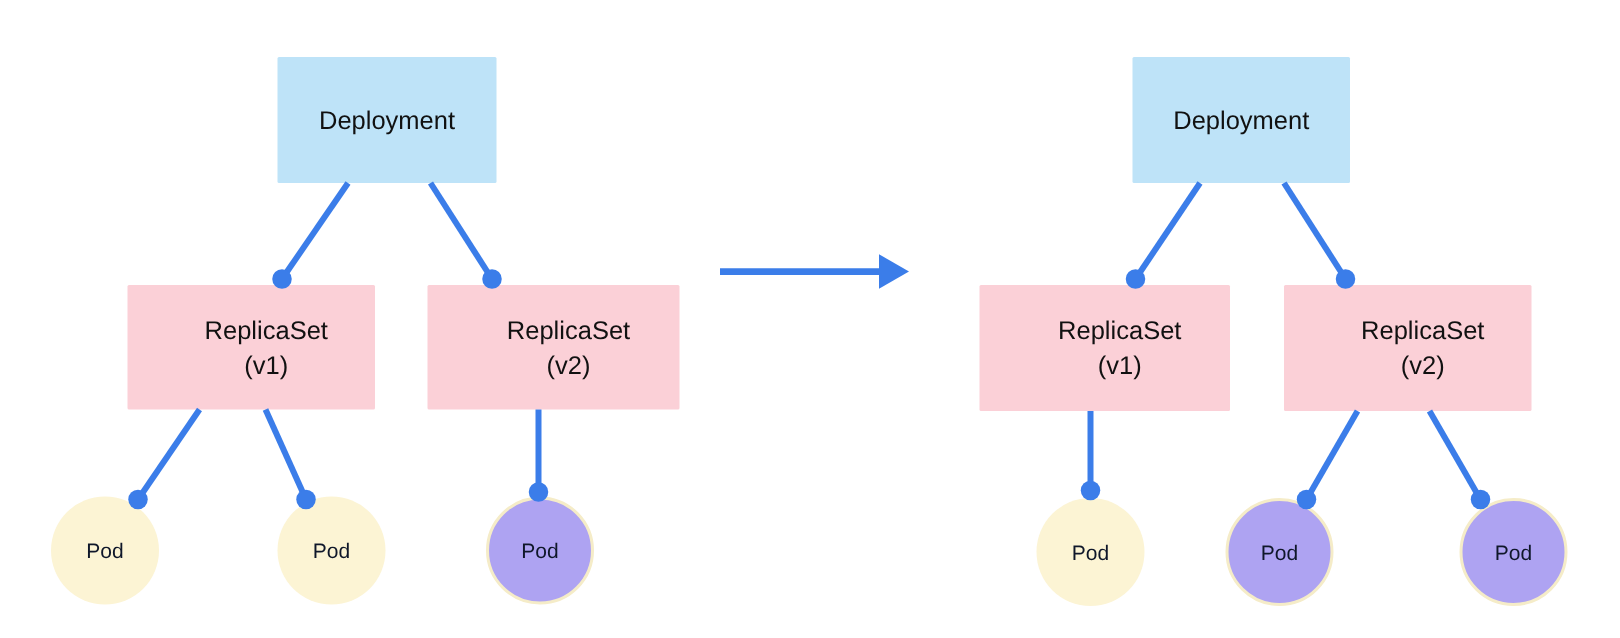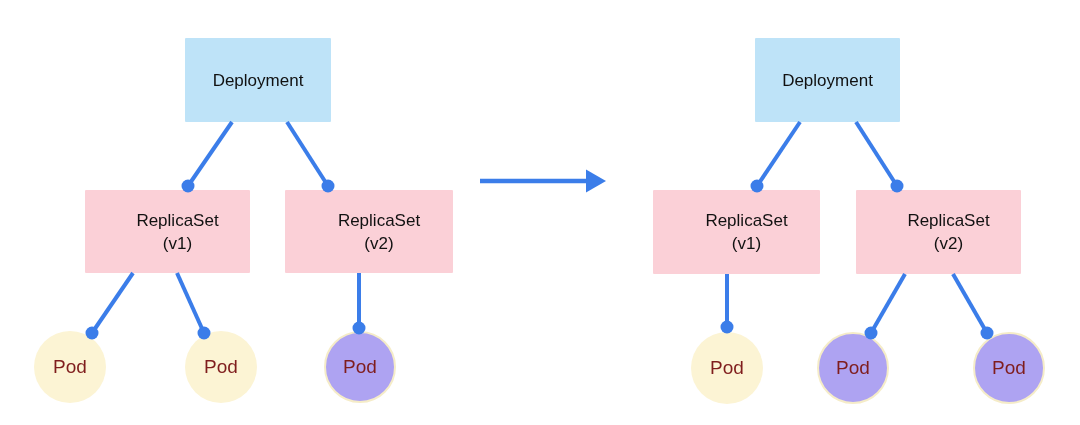--- a/index.html
+++ b/index.html
@@ -26,22 +26,22 @@
   .box.blue { background: #bee3f8; }
   .box.pink { background: #fbd0d7; padding-left: 20px; }
   .pod {
     position: absolute;
     width: 72px;
     height: 72px;
     border-radius: 50%;
     display: flex;
     align-items: center;
     justify-content: center;
-    color: #7f1d1d;
-    font-size: 19px;
+    color: #0f172a;
+    font-size: 14px;
     box-sizing: border-box;
   }
   .pod.yellow { background: #fcf4d4; }
   .pod.purple { background: #aea3f2; border: 2px solid #f5ecc8; }
   .connectors {
     position: absolute;
     left: 0; top: 0;
     width: 1080px;
     height: 425px;
     pointer-events: none;

